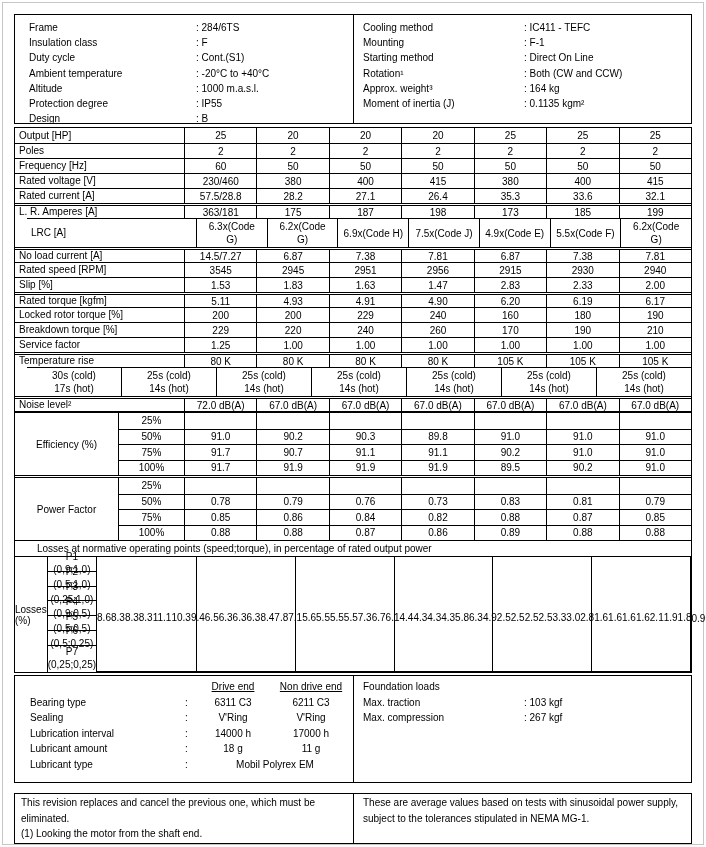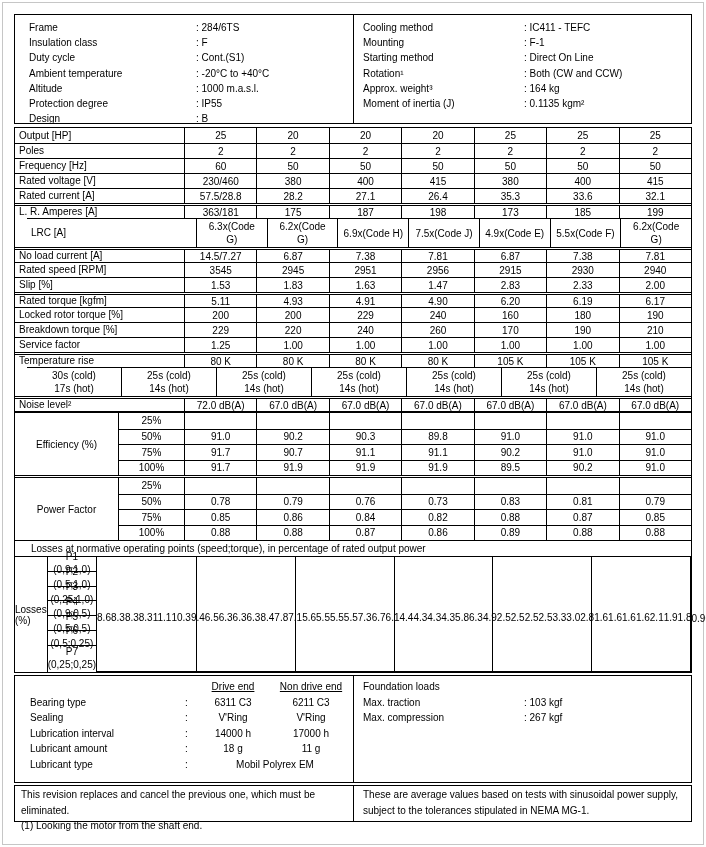--- a/index.html
+++ b/index.html
@@ -42,21 +42,21 @@
   .esect.pf{border-top:3px double #000;}
   .sect-title{box-sizing:border-box;width:104px;border-right:1px solid #000;
               display:flex;align-items:center;justify-content:center;text-align:center;}
   .erows{flex:1;display:flex;flex-direction:column;}
   .erows > div{display:flex;box-sizing:border-box;height:15.5px;border-top:1px solid #000;}
   .erows > div:nth-of-type(1){border-top:none;}
   .pctcell{box-sizing:border-box;width:66px;border-right:1px solid #000;display:flex;
            align-items:center;justify-content:center;}
 
   
-  .lnote{box-sizing:border-box;margin-top:-1px;height:17px;line-height:16px;padding-left:16px;}
+  .lnote{box-sizing:border-box;margin-top:-1px;height:17px;line-height:16px;padding-left:22px;}
   .lossblock{margin-top:-1px;height:117px;display:flex;}
   .loss-title{box-sizing:border-box;width:82px;border-right:1px solid #000;
               display:flex;align-items:center;justify-content:center;}
   .loss-labels{box-sizing:border-box;width:88px;border-right:1px solid #000;
                display:flex;flex-direction:column;}
   .loss-labels > div{box-sizing:border-box;height:14.8px;border-bottom:1px solid #000;
                      display:flex;align-items:center;justify-content:center;text-align:center;
                      white-space:pre-line;line-height:12.5px;}
   .loss-labels > div:last-of-type{flex:1;border-bottom:none;}
   .loss-values{flex:1;position:relative;display:flex;flex-direction:column;padding-top:7px;box-sizing:border-box;}
@@ -74,21 +74,21 @@
   .bcolon{width:12px;}
   .bde{width:72px;text-align:center;}
   .bnde{width:84px;text-align:center;}
   .bspan{width:156px;text-align:center;}
   .bhead{text-decoration:underline;}
   .bright{flex:1;box-sizing:border-box;padding:3px 0 0 9px;}
   .frow{display:flex;height:15.5px;line-height:15.5px;}
   .flabel{width:161px;}
 
   
-  .notes{margin-top:2px;height:37px;display:flex;}
+  .notes{margin-top:10px;height:51px;display:flex;}
   .nleft{box-sizing:border-box;width:339px;border-right:1px solid #000;padding:1px 10px 0 6px;line-height:15.5px;}
   .nright{flex:1;box-sizing:border-box;padding:1px 8px 0 9px;line-height:15.5px;}
 </style>
 </head>
 <body>
 
 <div class="page">
   <div class="frame"></div>
 
   <div class="box hdr">

